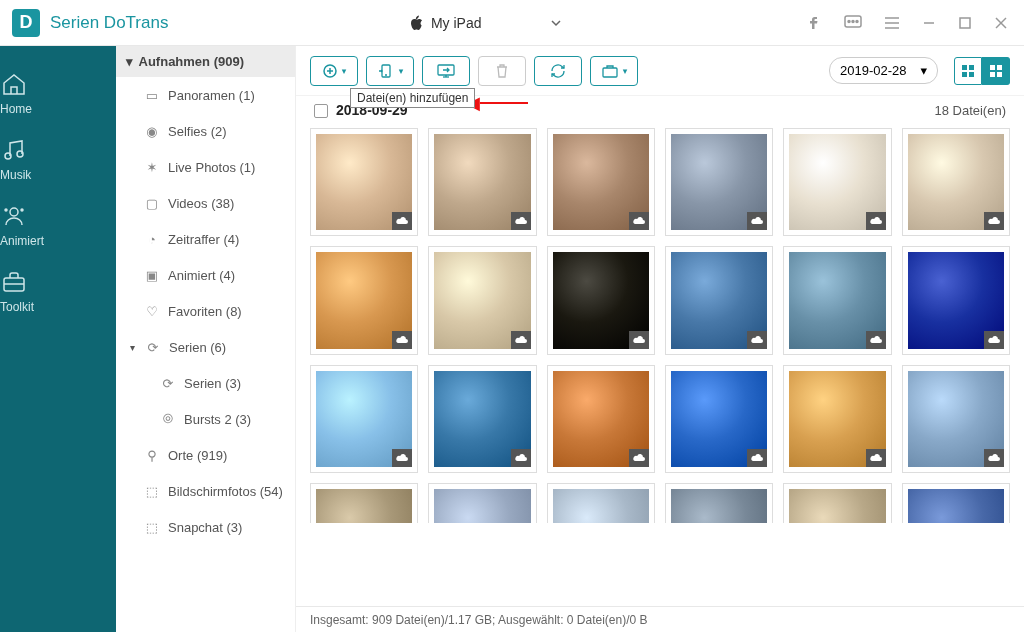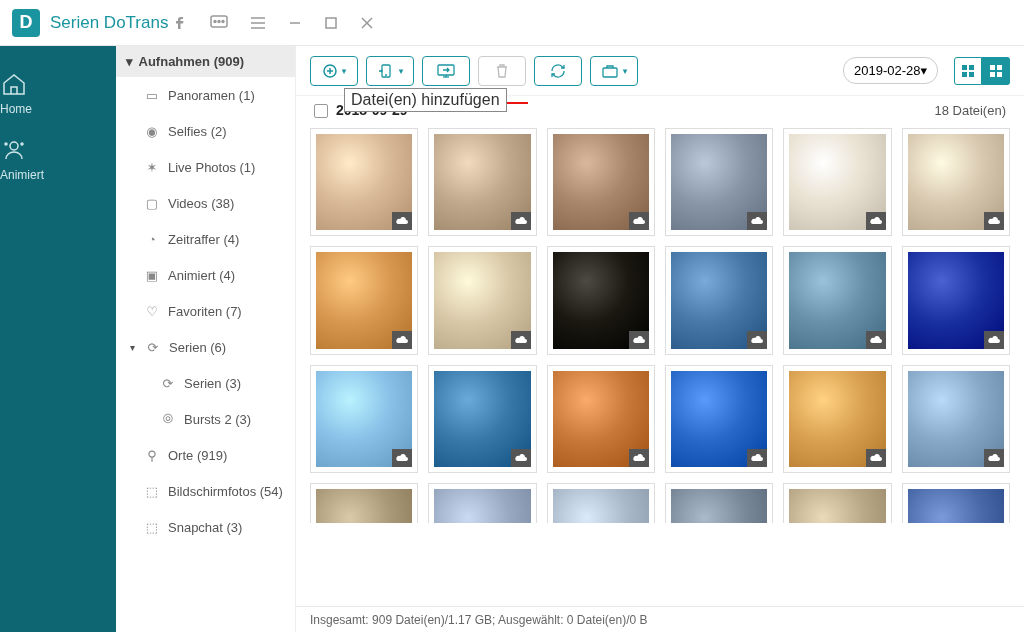--- a/index.html
+++ b/index.html
@@ -19,25 +19,25 @@
 .sidebar { width: 180px; border-right: 1px solid #eee; overflow-y: auto; font-size: 13px; color: #555; padding-bottom: 8px; }
 .side-head { background: #ececec; padding: 8px 10px; font-weight: 600; color: #444; display: flex; align-items: center; gap: 6px; }
 .side-item { padding: 10px 8px 10px 28px; display: flex; align-items: center; gap: 8px; cursor: pointer; white-space: nowrap; }
 .side-item.sub { padding-left: 44px; }
 .side-icon { width: 16px; height: 16px; display: inline-flex; align-items: center; justify-content: center; color: #888; }
 .main { flex: 1; display: flex; flex-direction: column; min-width: 0; }
 .toolbar { height: 50px; display: flex; align-items: center; padding: 0 14px; gap: 8px; position: relative; border-bottom: 1px solid #f2f2f2; }
 .tb-btn { border: 1px solid #1a95a0; border-radius: 4px; height: 30px; min-width: 48px; display: flex; align-items: center; justify-content: center; gap: 4px; color: #1a95a0; cursor: pointer; background: #fff; }
 .tb-btn.gray { border-color: #ccc; color: #bbb; }
 .tb-chev { font-size: 9px; color: #1a95a0; }
-.tooltip { position: absolute; top: 42px; left: 48px; background: #fff; border: 1px solid #888; padding: 2px 6px; font-size: 16px; color: #333; z-index: 5; }
+.tooltip { position: absolute; top: 42px; left: 54px; background: #fff; border: 1px solid #888; padding: 2px 6px; font-size: 12px; color: #333; z-index: 5; }
 .arrow { position: absolute; top: 46px; left: 170px; color: #e11; font-size: 18px; display: flex; align-items: center; }
 .arrow-line { height: 2px; width: 48px; background: #e11; }
 .spacer { flex: 1; }
-.date-btn { border: 1px solid #ccc; border-radius: 13px; padding: 5px 10px; display: flex; align-items: center; font-size: 13px; cursor: pointer; }
+.date-btn { border: 1px solid #ccc; border-radius: 13px; padding: 5px 10px; display: flex; align-items: center; gap: 14px; font-size: 13px; cursor: pointer; }
 .view-toggle { display: flex; margin-left: 8px; }
 .vt { width: 28px; height: 28px; border: 1px solid #1a95a0; display: flex; align-items: center; justify-content: center; cursor: pointer; color: #1a95a0; }
 .vt.active { background: #1a95a0; color: #fff; }
 .vt:first-child { border-radius: 3px 0 0 3px; }
 .vt:last-child { border-radius: 0 3px 3px 0; border-left: none; }
 .select-row { padding: 8px 18px 4px; display: flex; align-items: center; gap: 6px; font-size: 14px; color: #333; }
 .checkbox { width: 14px; height: 14px; border: 1.5px solid #999; border-radius: 2px; cursor: pointer; }
 .group-head { padding: 6px 18px; display: flex; align-items: flex-end; font-size: 14px; font-weight: 600; color: #222; }
 .group-count { margin-left: auto; font-weight: 400; color: #555; font-size: 13px; }
 .grid-wrap { flex: 1; overflow-y: auto; padding: 4px 14px 0 14px; }
@@ -47,20 +47,33 @@
 .cloud-badge { position: absolute; bottom: 5px; right: 5px; width: 20px; height: 18px; background: #555; display: flex; align-items: center; justify-content: center; }
 .statusbar { height: 26px; border-top: 1px solid #e8e8e8; display: flex; align-items: center; padding: 0 14px; font-size: 12px; color: #666; }
 svg { display: block; }
 </style>
 </head>
 <body>
 
 <div class="titlebar">
   <div class="logo">D</div>
   <div class="app-title">Serien DoTrans</div>
+  <div class="device-select">
+    <span>
+        <svg width="14" height="16" viewBox="0 0 14 16" fill="#333">
+          <path d="M11.5 8.5c0-2 1.5-3 1.5-3s-1-1.5-2.5-1.5c-1 0-1.5.5-2.5.5s-1.5-.5-2.5-.5C3.5 4 2 5.5 2 8c0 3 2 7 3.5 7 .8 0 1-.5 2-.5s1.2.5 2 .5c1.5 0 3-3.5 3-5 0 0-1-.5-1-1.5zM9 3c.5-.6 1-1.6 1-2.5-1 .1-2 .7-2.5 1.4-.5.6-.8 1.5-.7 2.4 1 0 1.7-.7 2.2-1.3z"></path>
+        </svg>
+      </span>
+    <span>My iPad</span>
+    <span class="device-chevron">
+        <svg width="12" height="8" viewBox="0 0 12 8" fill="none" stroke="#666" stroke-width="1.5">
+          <path d="M2 2l4 4 4-4"></path>
+        </svg>
+      </span>
+  </div>
   <div class="win-controls">
     <span>
         <svg width="16" height="16" viewBox="0 0 16 16" fill="none" stroke="#999" stroke-width="1.5">
           <path d="M10 2H8.5C7 2 6 3 6 4.5V6H4v2.5h2V14h2.5V8.5H11L11.5 6H8.5V4.8c0-.5.3-.8.8-.8H11V2z" fill="#999" stroke="none"></path>
         </svg>
       </span>
     <span>
         <svg width="18" height="16" viewBox="0 0 18 16" fill="none" stroke="#999" stroke-width="1.5">
           <rect x="1" y="1" width="16" height="11" rx="2"></rect>
           <circle cx="5" cy="6.5" r="1" fill="#999"></circle>
@@ -100,29 +113,49 @@
       <span class="nav-icon">
           <svg width="26" height="24" viewBox="0 0 26 24" fill="none" stroke="#cfe6e9" stroke-width="1.5">
             <path d="M3 11l10-8 10 8v11H3z"></path>
             <path d="M10 22v-7h6v7"></path>
           </svg>
         </span>
       <span>Home</span>
     </div>
     <div class="nav-item">
       <span class="nav-icon">
+          <svg width="24" height="24" viewBox="0 0 24 24" fill="none" stroke="#cfe6e9" stroke-width="1.5">
+            <path d="M8 18V5l12-2v13"></path>
+            <circle cx="6" cy="18" r="3"></circle>
+            <circle cx="18" cy="16" r="3"></circle>
+          </svg>
+        </span>
+      <span>Musik</span>
+    </div>
+    <div class="nav-item">
+      <span class="nav-icon">
           <svg width="26" height="24" viewBox="0 0 26 24" fill="none" stroke="#cfe6e9" stroke-width="1.5">
             <circle cx="13" cy="8" r="4"></circle>
             <path d="M5 21c0-4 3.5-7 8-7s8 3 8 7"></path>
             <circle cx="5" cy="6" r="1" fill="#cfe6e9"></circle>
             <circle cx="21" cy="6" r="1" fill="#cfe6e9"></circle>
           </svg>
         </span>
       <span>Animiert</span>
     </div>
+    <div class="nav-item">
+      <span class="nav-icon">
+          <svg width="26" height="24" viewBox="0 0 26 24" fill="none" stroke="#cfe6e9" stroke-width="1.5">
+            <rect x="3" y="8" width="20" height="13" rx="2"></rect>
+            <path d="M9 8V5a2 2 0 012-2h4a2 2 0 012 2v3"></path>
+            <line x1="3" y1="14" x2="23" y2="14"></line>
+          </svg>
+        </span>
+      <span>Toolkit</span>
+    </div>
   </div>
 
   <div class="sidebar">
     <div class="side-head">
       <span>▾</span>
       <span>Aufnahmen (909)</span>
     </div>
     <div id="side-items">
         <div class="side-item">
           <span class="side-icon">▭</span>
@@ -143,21 +176,21 @@
         <div class="side-item">
           <span class="side-icon">◔</span>
           <span>Zeitraffer (4)</span>
         </div>
         <div class="side-item">
           <span class="side-icon">▣</span>
           <span>Animiert (4)</span>
         </div>
         <div class="side-item">
           <span class="side-icon">♡</span>
-          <span>Favoriten (7)</span>
+          <span>Favoriten (8)</span>
         </div>
         <div class="side-item">
           <span style="margin-left:-14px;margin-right:2px;font-size:10px">▾</span>
           <span class="side-icon">⟳</span>
           <span>Serien (6)</span>
         </div>
         <div class="side-item sub">
           <span class="side-icon">⟳</span>
           <span>Serien (3)</span>
         </div>

